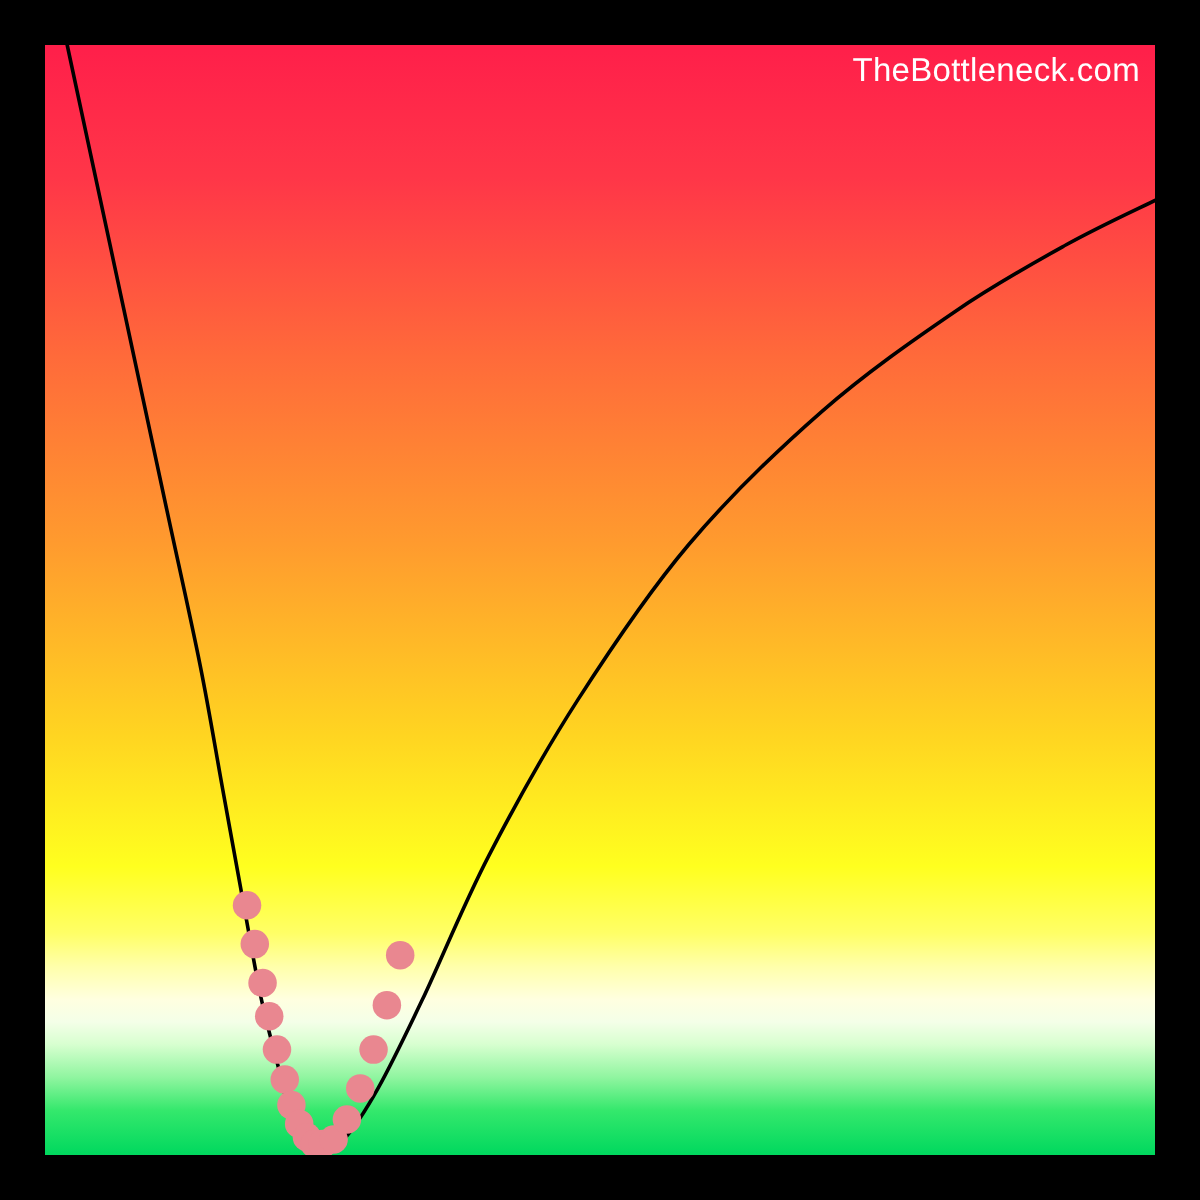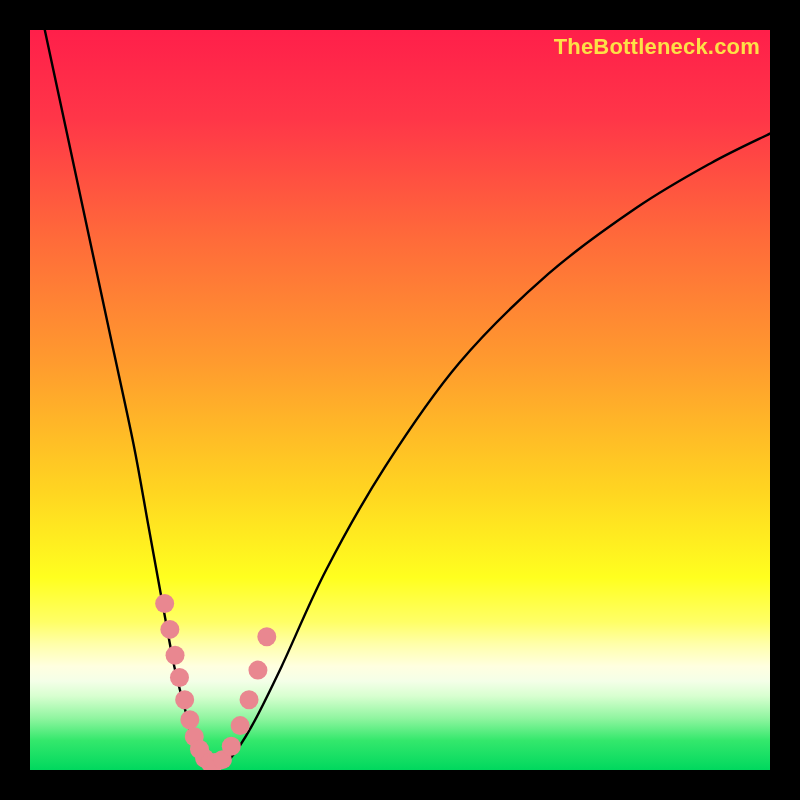--- a/index.html
+++ b/index.html
@@ -21,22 +21,22 @@
   .gradient-bg {
     position: absolute;
     inset: 0;
   }
   .watermark {
     position: absolute;
     top: 4px;
     right: 10px;
     font-family: Arial, Helvetica, sans-serif;
     font-size: 22px;
-    font-weight: 700;
-    color: #fde047;
+    font-weight: 400;
+    color: #ffffff;
     letter-spacing: 0.2px;
   }
   svg.curve {
     position: absolute;
     inset: 0;
   }
 </style>
 </head>
 <body>
 

